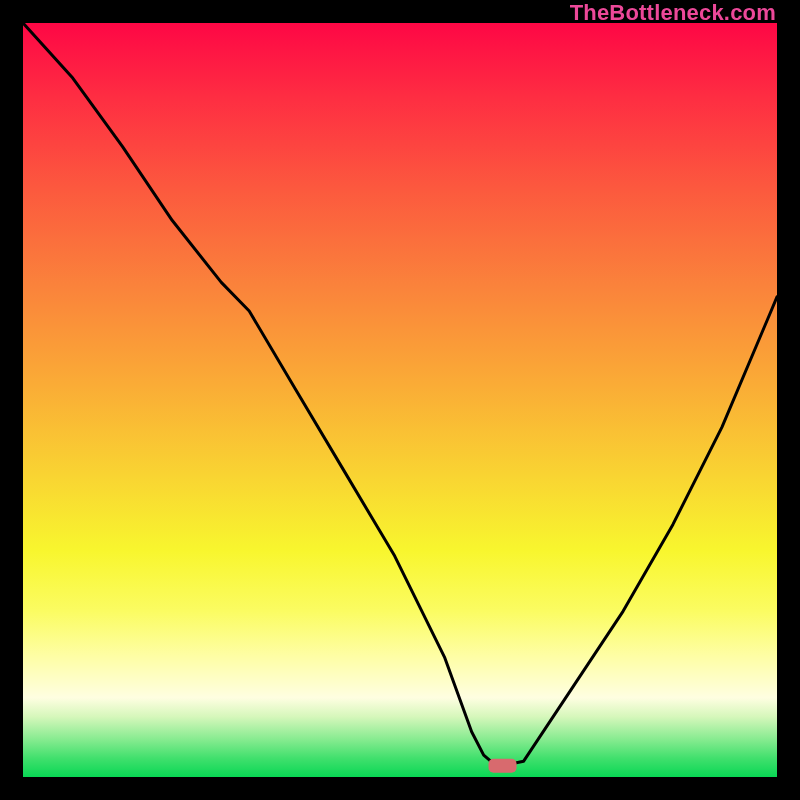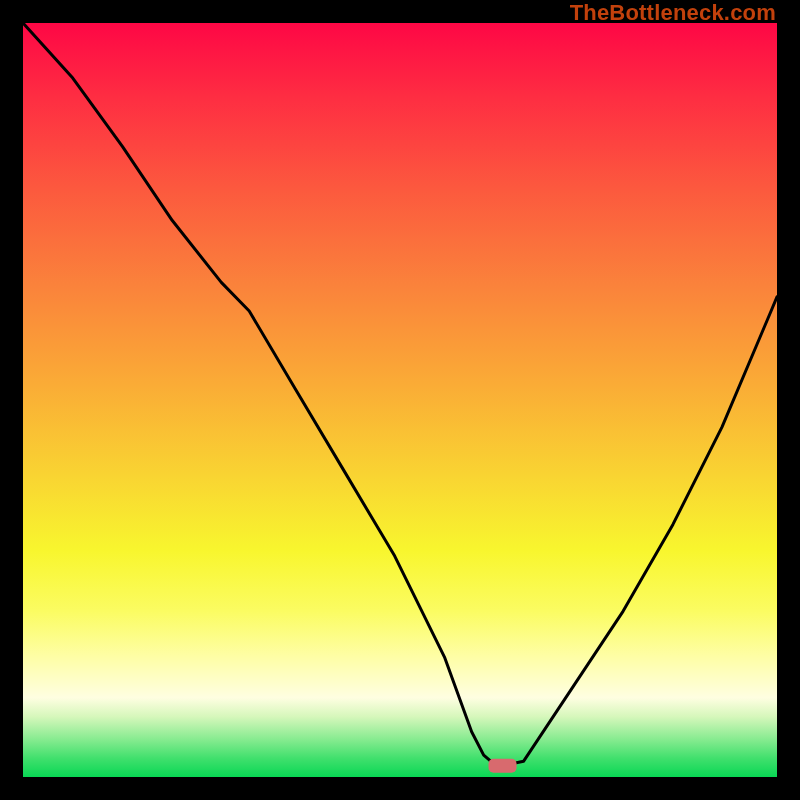--- a/index.html
+++ b/index.html
@@ -25,21 +25,21 @@
     width: 754px;
     height: 754px;
   }
   .watermark {
     position: absolute;
     top: 0px;
     right: 24px;
     font-family: Arial, Helvetica, sans-serif;
     font-size: 22px;
     font-weight: bold;
-    color: #c2410c;
+    color: #ec4899;
     letter-spacing: 0.2px;
   }
 </style>
 </head>
 <body>
 
 <div class="chart-frame">
   <svg class="plot-area" viewBox="0 0 754 754" preserveAspectRatio="none">
     <defs>
       <linearGradient id="bg-grad" x1="0" y1="0" x2="0" y2="1">

